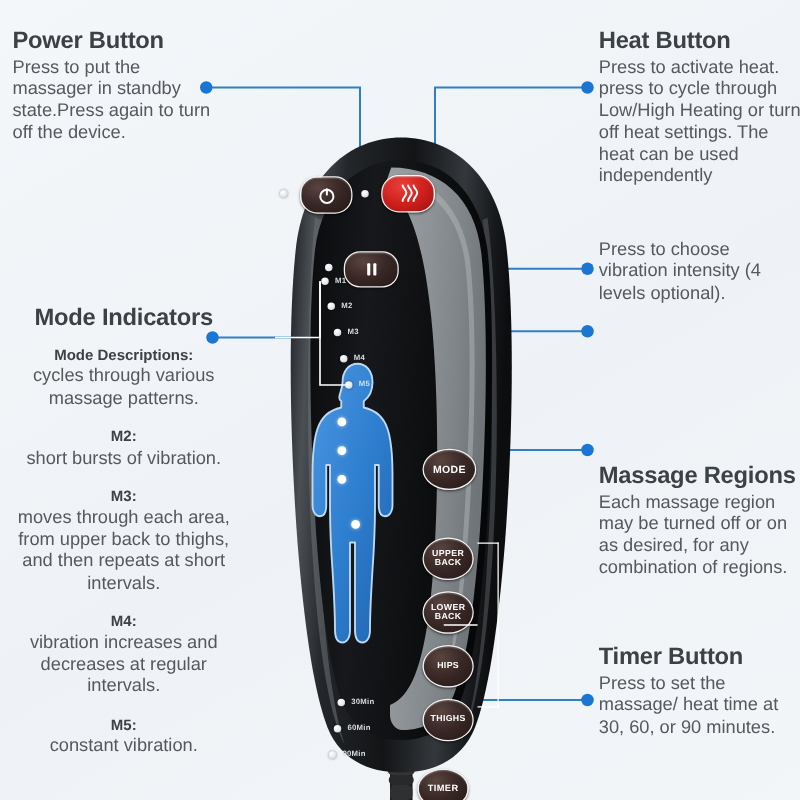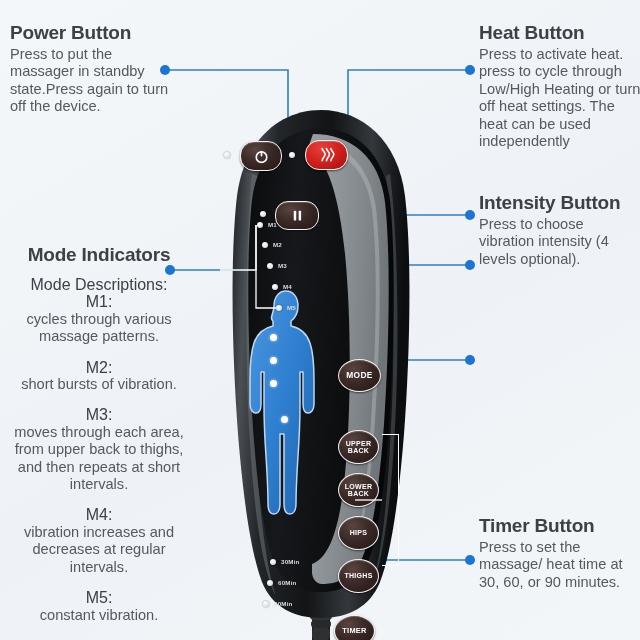--- a/index.html
+++ b/index.html
@@ -33,22 +33,22 @@
     margin: 0 0 2px 0;
     white-space: nowrap;
   }
   .note .body {
     font-size: 14.6px;
     line-height: 17.4px;
     color: #54595e;
     margin: 0;
   }
   .sub-title {
-    font-size: 16px;
-    font-weight: normal;
+    font-size: 12px;
+    font-weight: bold;
     color: #3c4146;
     line-height: 17.4px;
     margin: 0;
   }
   .gap { height: 13px; }
 
   
   #lines { position:absolute; left:0; top:0; width:640px; height:640px; pointer-events:none; }
 
   
@@ -381,21 +381,20 @@
   <div class="note" style="left:10px; top:22px; width:160px;">
     <p class="title">Power Button</p>
     <p class="body">Press to put the massager in standby state.Press again to turn off the device.</p>
   </div>
 
   <div class="note" style="left:10px; top:244px; width:178px;text-align:center;">
     <p class="title">Mode Indicators</p>
     <div style="height:8px"></div>
     <p class="sub-title">Mode Descriptions:</p>
 
-    <p class="sub-title">M1:</p>
     <p class="body">cycles through various massage patterns.</p>
     <div class="gap"></div>
 
     <p class="sub-title">M2:</p>
     <p class="body">short bursts of vibration.</p>
     <div class="gap"></div>
 
     <p class="sub-title">M3:</p>
     <p class="body">moves through each area, from upper back to thighs, and then repeats at short intervals.</p>
     <div class="gap"></div>
@@ -407,24 +406,27 @@
     <p class="sub-title">M5:</p>
     <p class="body">constant vibration.</p>
   </div>
 
   <div class="note" style="left:479px; top:22px; width:162px;">
     <p class="title">Heat Button</p>
     <p class="body">Press to activate heat. press to cycle through Low/High Heating or turn off heat settings. The heat can be used independently</p>
   </div>
 
   <div class="note" style="left:479px; top:192px; width:158px;">
-    <p class="title">Intensity Button</p>
     <p class="body">Press to choose vibration intensity (4 levels optional).</p>
   </div>
 
 
+  <div class="note" style="left:479px; top:370px; width:160px;">
+    <p class="title">Massage Regions</p>
+    <p class="body">Each massage region may be turned off or on as desired, for any combination of regions.</p>
+  </div>
 
   <div class="note" style="left:479px; top:515px; width:160px;">
     <p class="title">Timer Button</p>
     <p class="body">Press to set the massage/ heat time at 30, 60, or 90 minutes.</p>
   </div>
 
 </div>
 
 </body></html>

